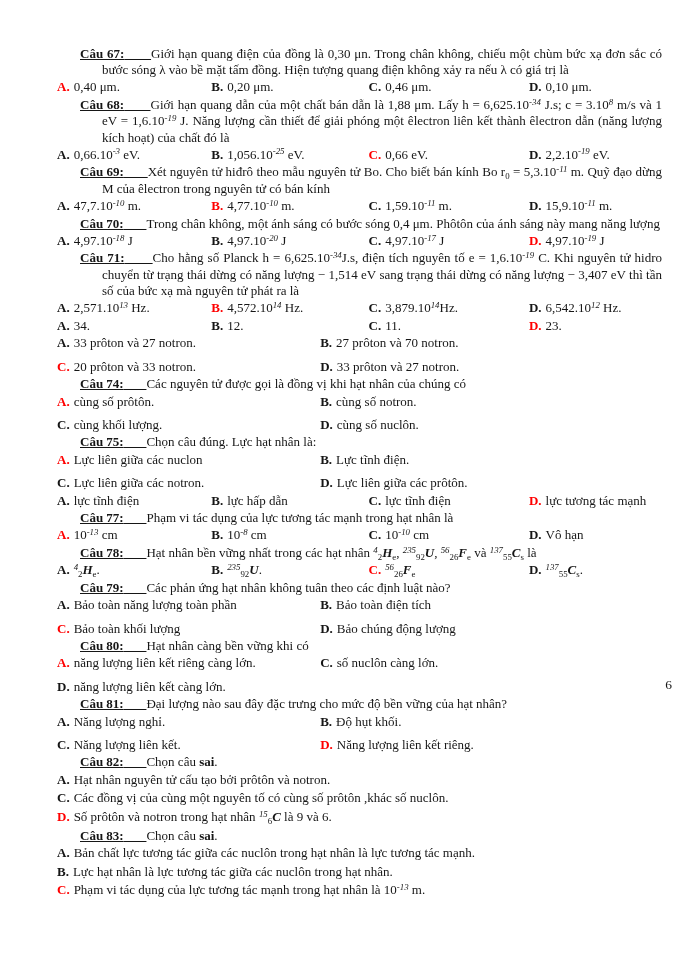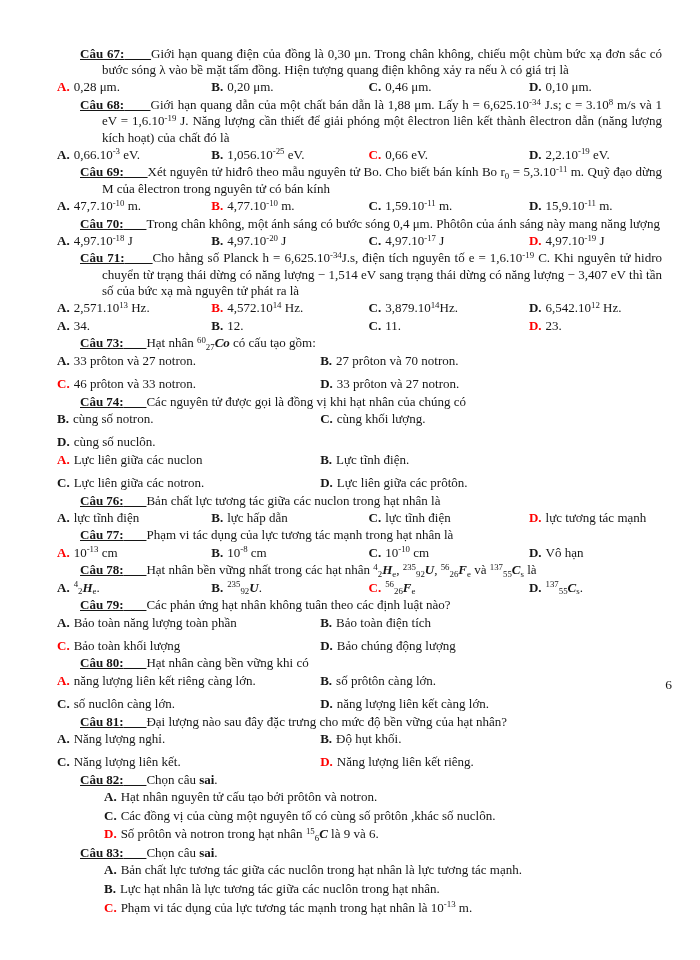--- a/index.html
+++ b/index.html
@@ -11,38 +11,38 @@
     color:var(--ink);
   }
   .page { position:relative; width:700px; height:708px; padding:46px 38px 17px 57px; }
   .question { margin-bottom:1.5px; }
   .q-para { margin-left:23px; padding-left:22px; text-indent:-22px; text-align:justify; }
   .qlabel { font-weight:bold; text-decoration:underline; white-space:pre; }
   .qlabel::after { content:"\00a0\00a0\00a0\00a0\00a0\00a0\00a0"; }
   .options { margin-top:1px; }
   .options.cols4 { display:grid; grid-template-columns:25.5% 26% 26.5% 22%; }
   .options.cols2 { display:grid; grid-template-columns:43.5% 56.5%; row-gap:7px; }
-  .options.cols1 .option { display:block; margin-bottom:2.5px;margin-left:47px; }
+  .options.cols1 .option { display:block; margin-bottom:2.5px; }
   .option { text-align:left; }
   .letter { font-weight:bold; margin-right:4px; }
   .letter.red { color:var(--accent); }
   sup, sub { font-size:0.68em; line-height:0; position:relative; vertical-align:baseline; }
-  sup { top:-0.48em; }
+  sup { top:-0.48em;font-style:italic; }
   sub { top:0.28em; }
   .page-number { position:absolute; right:28px; bottom:15px; font-size:13.5px; }
 </style>
 </head>
 <body>
 
 <div class="page">
   <div id="questions">
   <div class="question">
     <div class="q-para"><span class="qlabel">Câu 67:</span><span class="qtext">Giới hạn quang điện của đồng là 0,30 μn. Trong chân không, chiếu một chùm bức xạ đơn sắc có bước sóng λ vào bề mặt tấm đồng. Hiện tượng quang điện không xảy ra nếu λ có giá trị là</span></div>
     <div class="options cols4">
-  <div class="option"><span class="letter red">A.</span><span class="otext">0,28 μm.</span></div>
+  <div class="option"><span class="letter red">A.</span><span class="otext">0,40 μm.</span></div>
 
   <div class="option"><span class="letter">B.</span><span class="otext">0,20 μm.</span></div>
 
   <div class="option"><span class="letter">C.</span><span class="otext">0,46 μm.</span></div>
 
   <div class="option"><span class="letter">D.</span><span class="otext">0,10 μm.</span></div>
 </div>
   </div>
 
   <div class="question">
@@ -103,58 +103,58 @@
 
   <div class="option"><span class="letter">B.</span><span class="otext">12.</span></div>
 
   <div class="option"><span class="letter">C.</span><span class="otext">11.</span></div>
 
   <div class="option"><span class="letter red">D.</span><span class="otext">23.</span></div>
 </div>
   </div>
 
   <div class="question">
-    <div class="q-para"><span class="qlabel">Câu 73:</span><span class="qtext">Hạt nhân <sup>60</sup><sub>27</sub><b><i>Co</i></b> có cấu tạo gồm:</span></div>
     <div class="options cols2">
   <div class="option"><span class="letter">A.</span><span class="otext">33 prôton và 27 notron.</span></div>
 
   <div class="option"><span class="letter">B.</span><span class="otext">27 prôton và 70 notron.</span></div>
 
-  <div class="option"><span class="letter red">C.</span><span class="otext">46 prôton và 33 notron.</span></div>
+  <div class="option"><span class="letter red">C.</span><span class="otext">20 prôton và 33 notron.</span></div>
 
   <div class="option"><span class="letter">D.</span><span class="otext">33 prôton và 27 notron.</span></div>
 </div>
   </div>
 
   <div class="question">
     <div class="q-para"><span class="qlabel">Câu 74:</span><span class="qtext">Các nguyên tử được gọi là đồng vị khi hạt nhân của chúng có</span></div>
     <div class="options cols2">
+  <div class="option"><span class="letter red">A.</span><span class="otext">cùng số prôtôn.</span></div>
 
   <div class="option"><span class="letter">B.</span><span class="otext">cùng số notron.</span></div>
 
   <div class="option"><span class="letter">C.</span><span class="otext">cùng khối lượng.</span></div>
 
   <div class="option"><span class="letter">D.</span><span class="otext">cùng số nuclôn.</span></div>
 </div>
   </div>
 
   <div class="question">
+    <div class="q-para"><span class="qlabel">Câu 75:</span><span class="qtext">Chọn câu đúng. Lực hạt nhân là:</span></div>
     <div class="options cols2">
   <div class="option"><span class="letter red">A.</span><span class="otext">Lực liên  giữa các nuclon</span></div>
 
   <div class="option"><span class="letter">B.</span><span class="otext">Lực tĩnh  điện.</span></div>
 
   <div class="option"><span class="letter">C.</span><span class="otext">Lực liên  giữa các notron.</span></div>
 
   <div class="option"><span class="letter">D.</span><span class="otext">Lực liên  giữa các prôtôn.</span></div>
 </div>
   </div>
 
   <div class="question">
-    <div class="q-para"><span class="qlabel">Câu 76:</span><span class="qtext">Bản chất lực tương tác giữa các nuclon  trong hạt nhân  là</span></div>
     <div class="options cols4">
   <div class="option"><span class="letter">A.</span><span class="otext">lực tĩnh  điện</span></div>
 
   <div class="option"><span class="letter">B.</span><span class="otext">lực hấp dẫn</span></div>
 
   <div class="option"><span class="letter">C.</span><span class="otext">lực tĩnh  điện</span></div>
 
   <div class="option"><span class="letter red">D.</span><span class="otext">lực tương tác mạnh</span></div>
 </div>
   </div>
@@ -196,21 +196,20 @@
 
   <div class="option"><span class="letter">D.</span><span class="otext">Bảo chúng động lượng</span></div>
 </div>
   </div>
 
   <div class="question">
     <div class="q-para"><span class="qlabel">Câu 80:</span><span class="qtext">Hạt nhân  càng bền vững khi có</span></div>
     <div class="options cols2">
   <div class="option"><span class="letter red">A.</span><span class="otext">năng lượng liên  kết riêng  càng lớn.</span></div>
 
-  <div class="option"><span class="letter">B.</span><span class="otext">số prôtôn càng lớn.</span></div>
 
   <div class="option"><span class="letter">C.</span><span class="otext">số nuclôn  càng lớn.</span></div>
 
   <div class="option"><span class="letter">D.</span><span class="otext">năng lượng liên  kết càng lớn.</span></div>
 </div>
   </div>
 
   <div class="question">
     <div class="q-para"><span class="qlabel">Câu 81:</span><span class="qtext">Đại lượng nào sau đây đặc trưng cho mức độ bền vững của hạt nhân?</span></div>
     <div class="options cols2">

